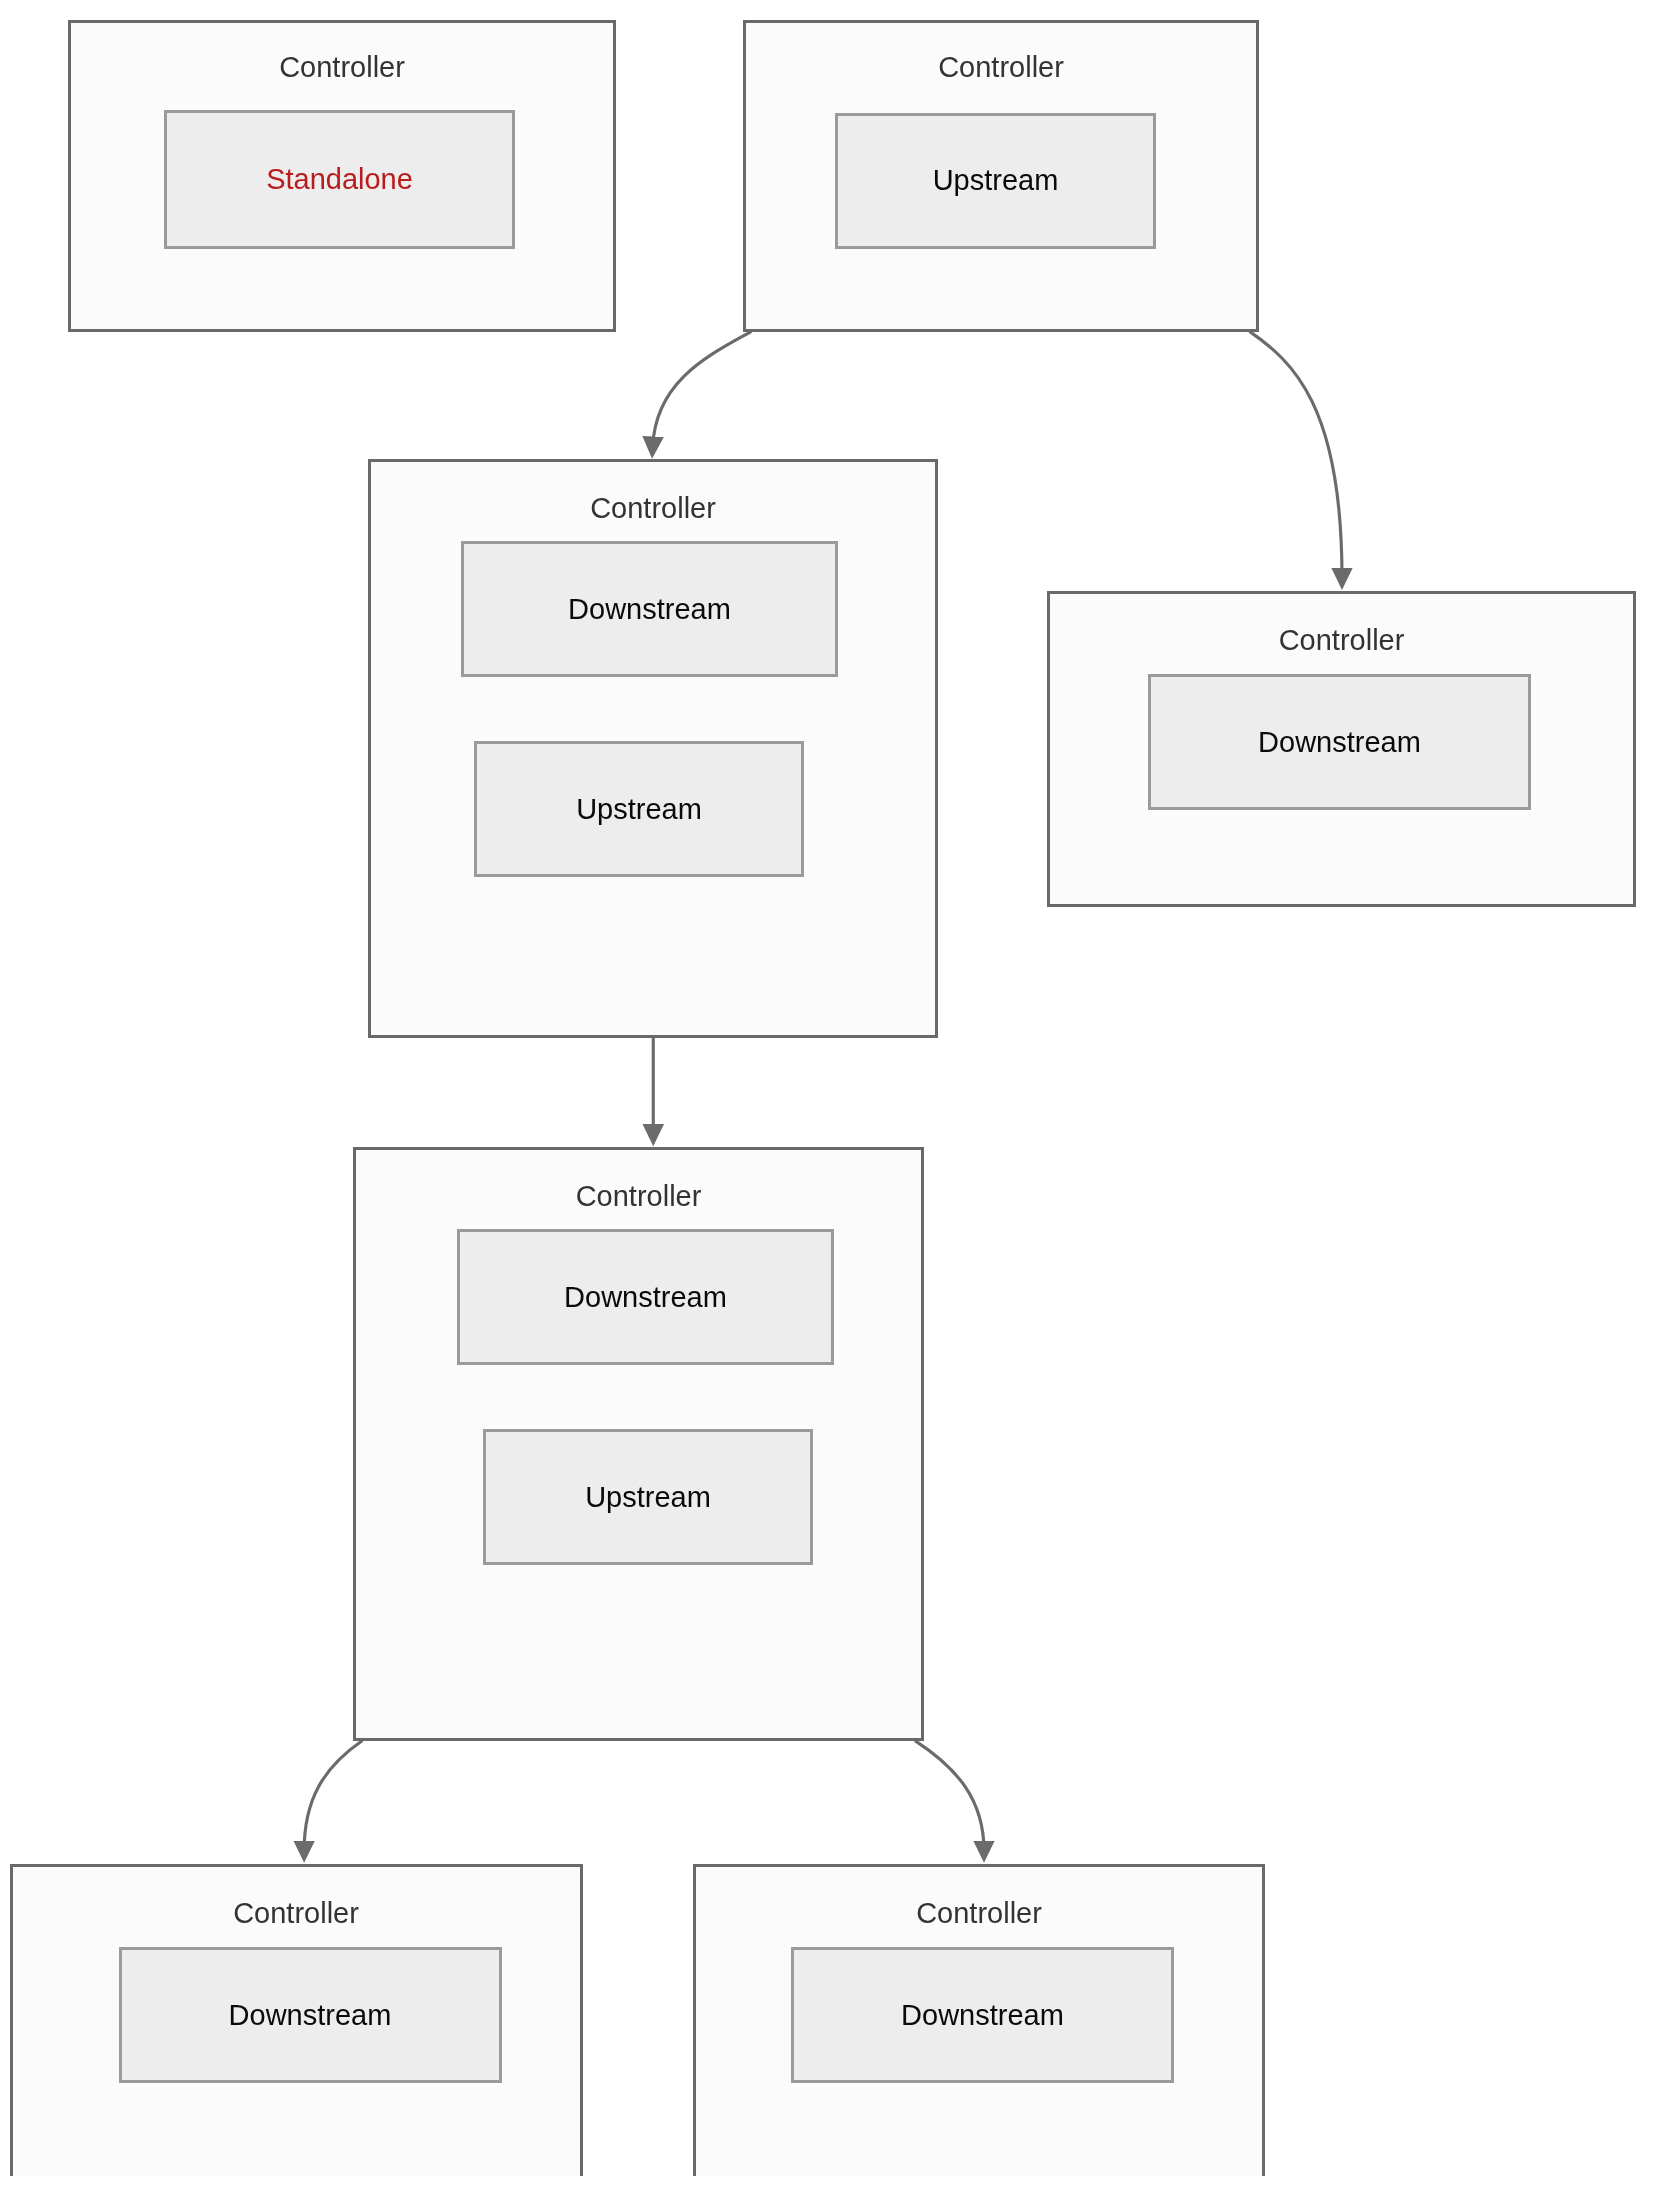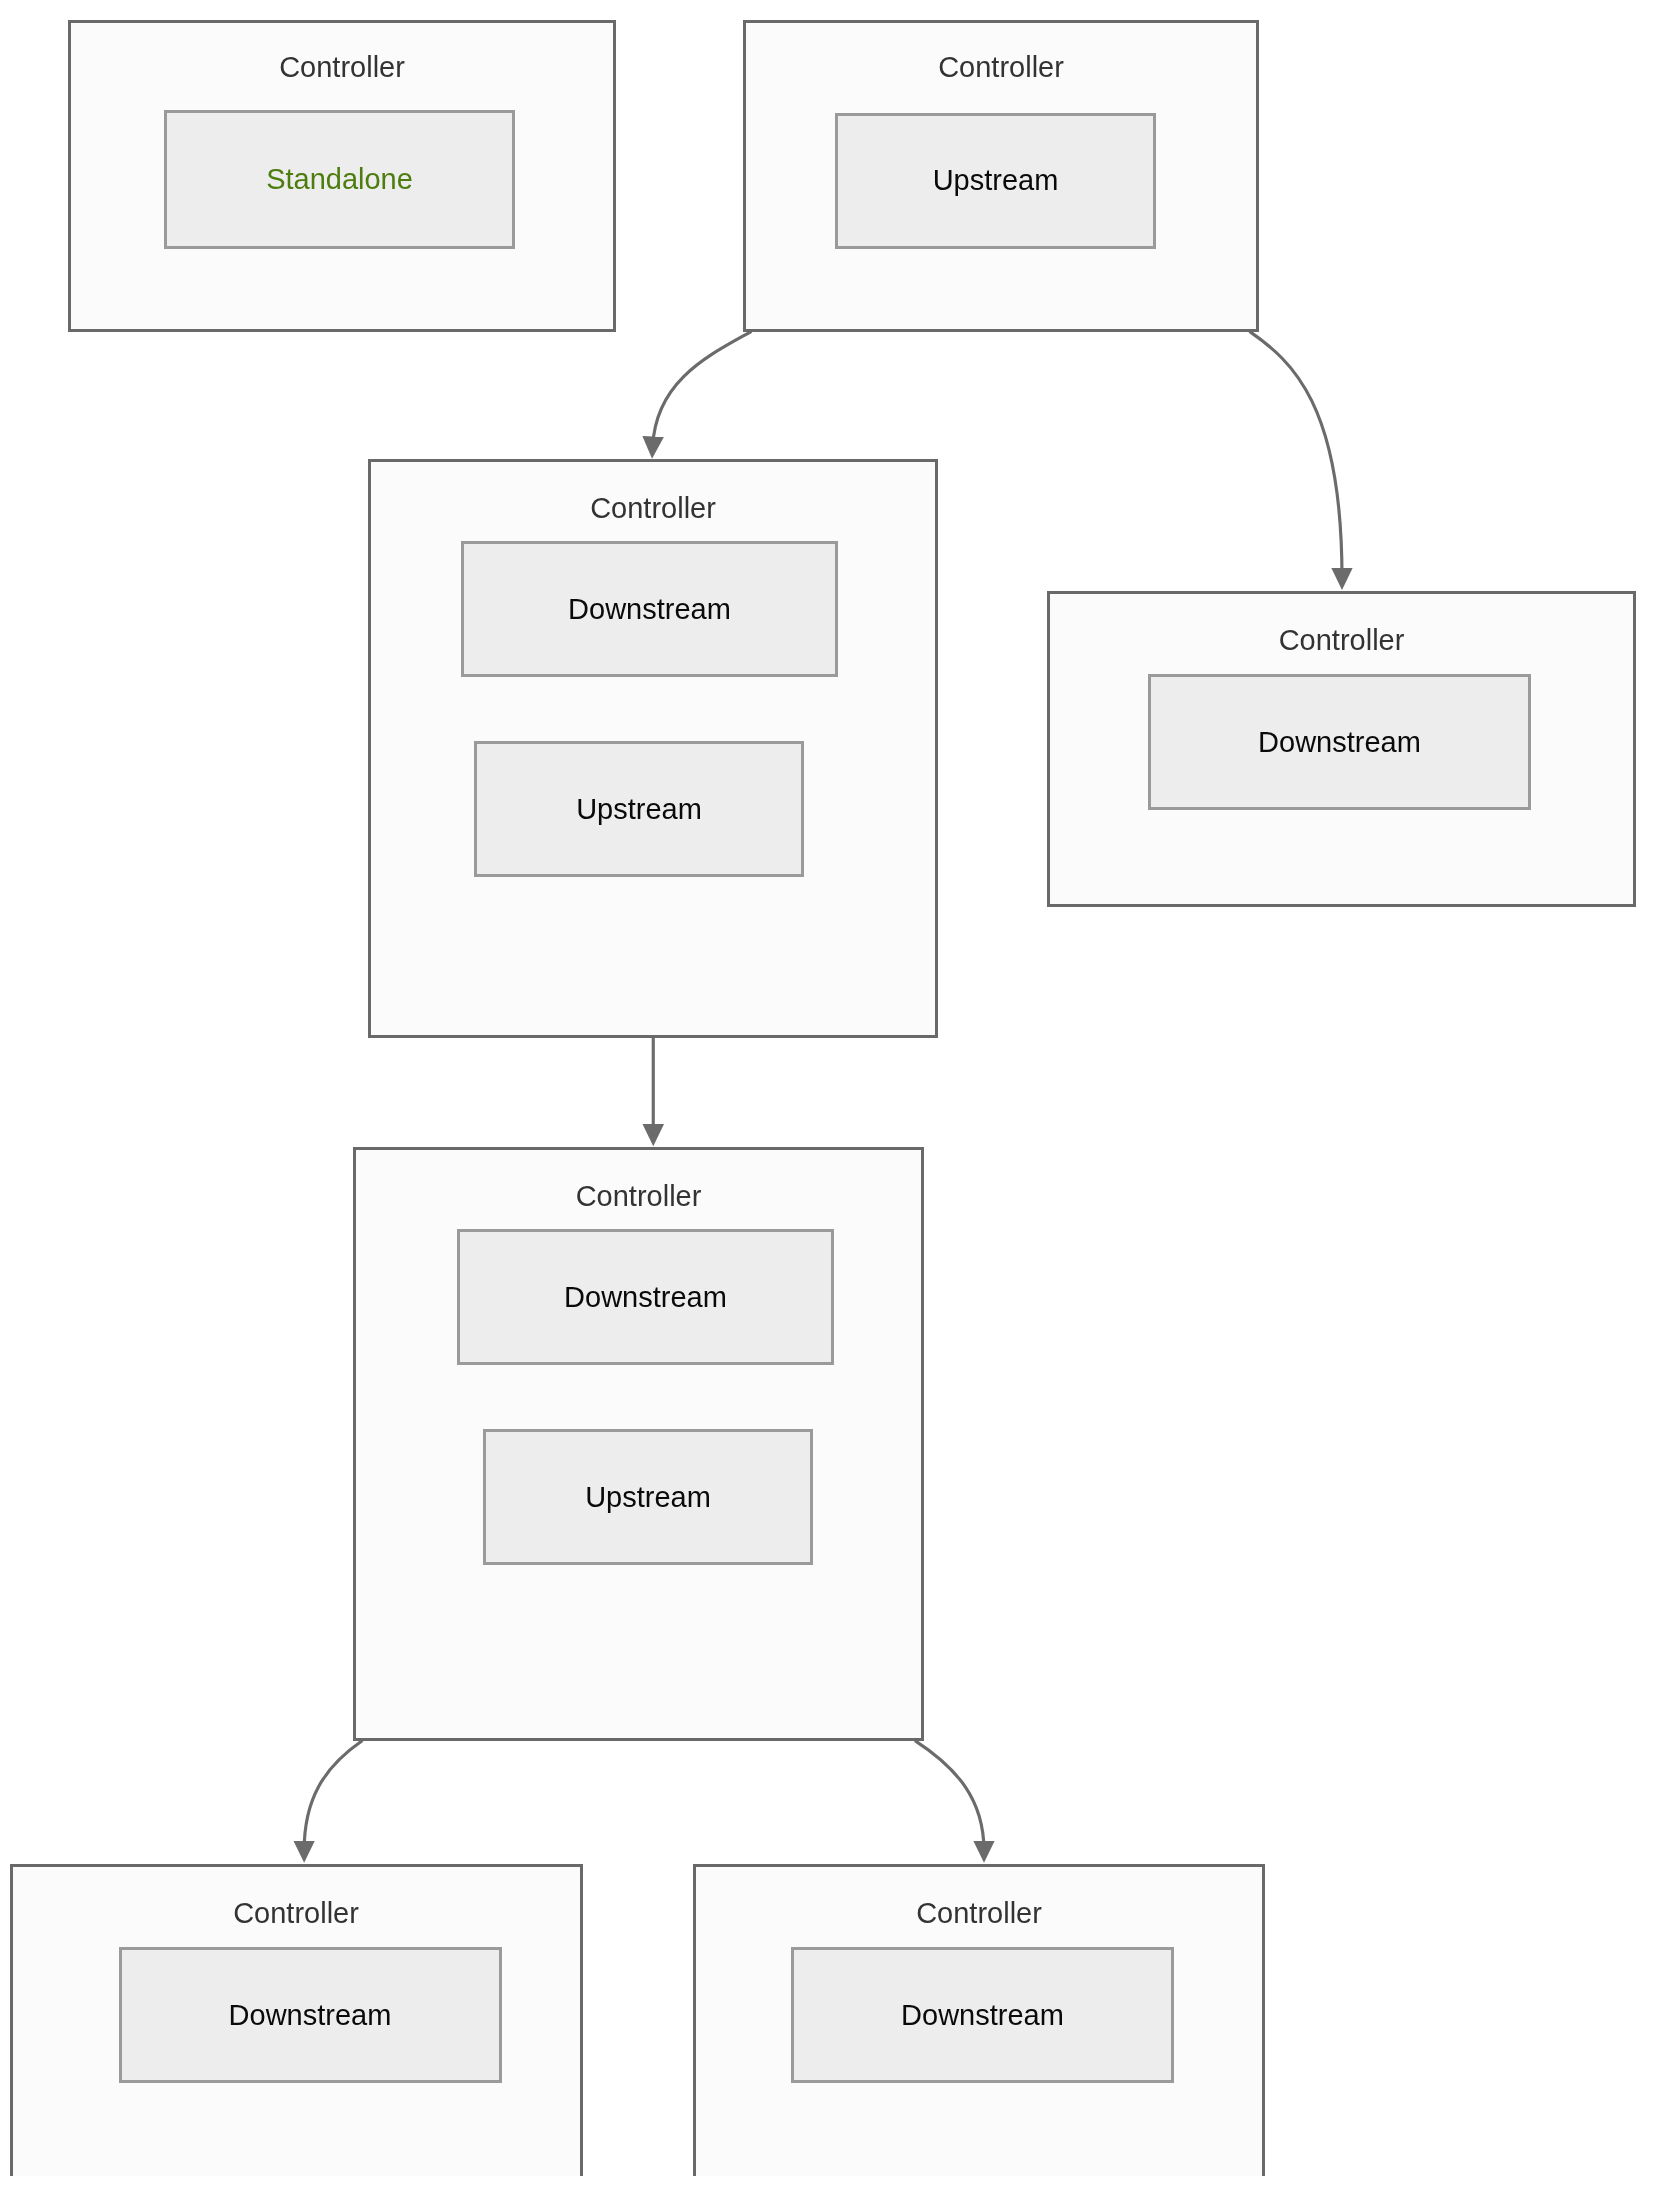--- a/index.html
+++ b/index.html
@@ -72,21 +72,21 @@
         <path d="M 1972 523 C 2040 570 2118 640 2118 912" fill="none" stroke="#6b6b6b" stroke-width="5" marker-end="url(#arrowhead)"></path>
         <path d="M 1031 1638 L 1031 1790" fill="none" stroke="#6b6b6b" stroke-width="5" marker-end="url(#arrowhead)"></path>
         <path d="M 572 2747 C 510 2790 480 2840 480 2921" fill="none" stroke="#6b6b6b" stroke-width="5" marker-end="url(#arrowhead)"></path>
         <path d="M 1444 2747 C 1510 2790 1553 2840 1553 2921" fill="none" stroke="#6b6b6b" stroke-width="5" marker-end="url(#arrowhead)"></path>
       </g>
   </svg>
   <div id="nodes-layer">
       <div class="controller" style="left: 68px; top: 19.6px; width: 548px; height: 312px; border-color: rgb(105, 105, 105); background: rgb(251, 251, 251);">
         <div class="controller-title" style="top: 28.5px; color: rgb(51, 51, 51);">Controller</div>
         <div class="component" style="left: 93px; top: 87px; width: 351px; height: 139px; background: rgb(237, 237, 237); border-color: rgb(154, 154, 154);">
-          <span class="component-label" style="color: #4d7c0f;">Standalone</span>
+          <span class="component-label" style="color: #b91c1c;">Standalone</span>
         </div>
       </div>
       <div class="controller" style="left: 743px; top: 19.6px; width: 516px; height: 312px; border-color: rgb(105, 105, 105); background: rgb(251, 251, 251);">
         <div class="controller-title" style="top: 28.5px; color: rgb(51, 51, 51);">Controller</div>
         <div class="component" style="left: 89px; top: 90px; width: 321px; height: 136px; background: rgb(237, 237, 237); border-color: rgb(154, 154, 154);">
           <span class="component-label" style="color: rgb(10, 10, 10);">Upstream</span>
         </div>
       </div>
       <div class="controller" style="left: 368px; top: 459px; width: 570px; height: 579px; border-color: rgb(105, 105, 105); background: rgb(251, 251, 251);">
         <div class="controller-title" style="top: 30px; color: rgb(51, 51, 51);">Controller</div>

